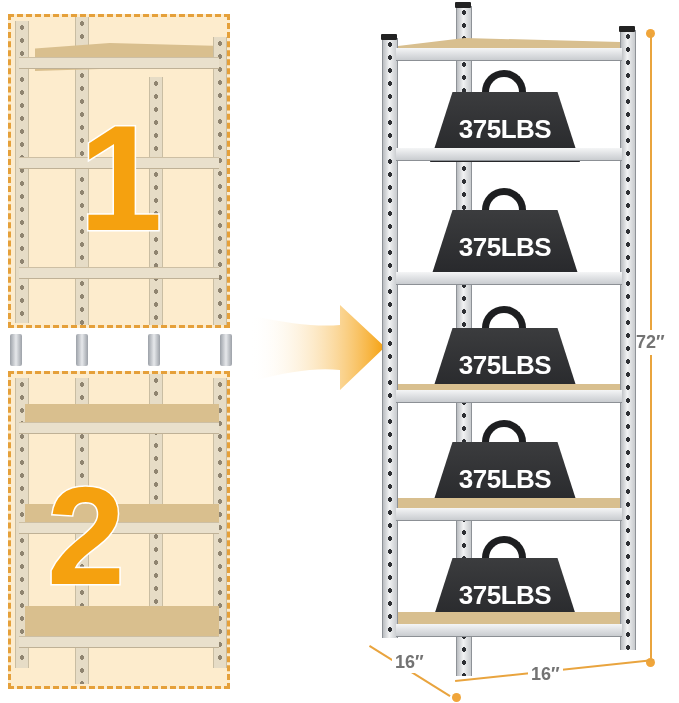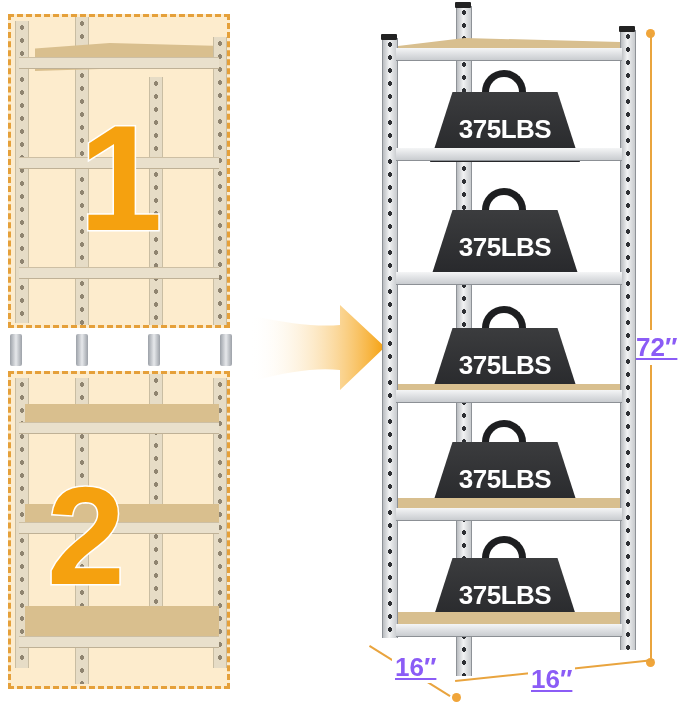--- a/index.html
+++ b/index.html
@@ -34,21 +34,21 @@
   .steel-shelf { position:absolute; height:12px; background:linear-gradient(#f4f5f6,#c9ccd0); border-bottom:1px solid #8c9095; }
   .steel-board { position:absolute; height:8px; background:#d8bf8f; }
   .weight { position:absolute; width:150px; height:92px; }
   .weight-body { position:absolute; left:0; top:22px; width:150px; height:70px; background:linear-gradient(#3b3c3e,#26272a);
     clip-path: polygon(15% 0, 85% 0, 100% 100%, 0 100%); }
   .weight-handle { position:absolute; left:52px; top:0; width:44px; height:34px; border:7px solid #1d1e20; border-bottom:none; border-radius:22px 22px 0 0; box-sizing:border-box; }
   .weight-label { position:absolute; left:0; top:44px; width:150px; text-align:center; color:#ffffff; font-weight:bold; font-size:26px; letter-spacing:-0.5px; }
 
   .dim-line { position:absolute; background:#e9a43e; }
   .dim-dot { position:absolute; width:9px; height:9px; border-radius:50%; background:#f0a53a; }
-  .dim-text { position:absolute; color:#8b5cf6; font-weight:bold; font-size:26px;text-decoration:underline; }
+  .dim-text { position:absolute; color:#737373; font-weight:bold; font-size:18px; }
 </style>
 </head>
 <body>
 
 <div class="block block-top">
   <div class="beige-post" style="left:4px;top:4px;height:302px;"></div>
   <div class="beige-post" style="left:64px;top:0;height:308px;"></div>
   <div class="beige-post" style="left:138px;top:60px;height:248px;"></div>
   <div class="beige-post" style="left:202px;top:20px;height:288px;"></div>
   <div class="board" style="left:24px;top:26px;width:178px;height:28px;clip-path:polygon(0 20%,42% 0,100% 10%,100% 80%,0 100%);"></div>

